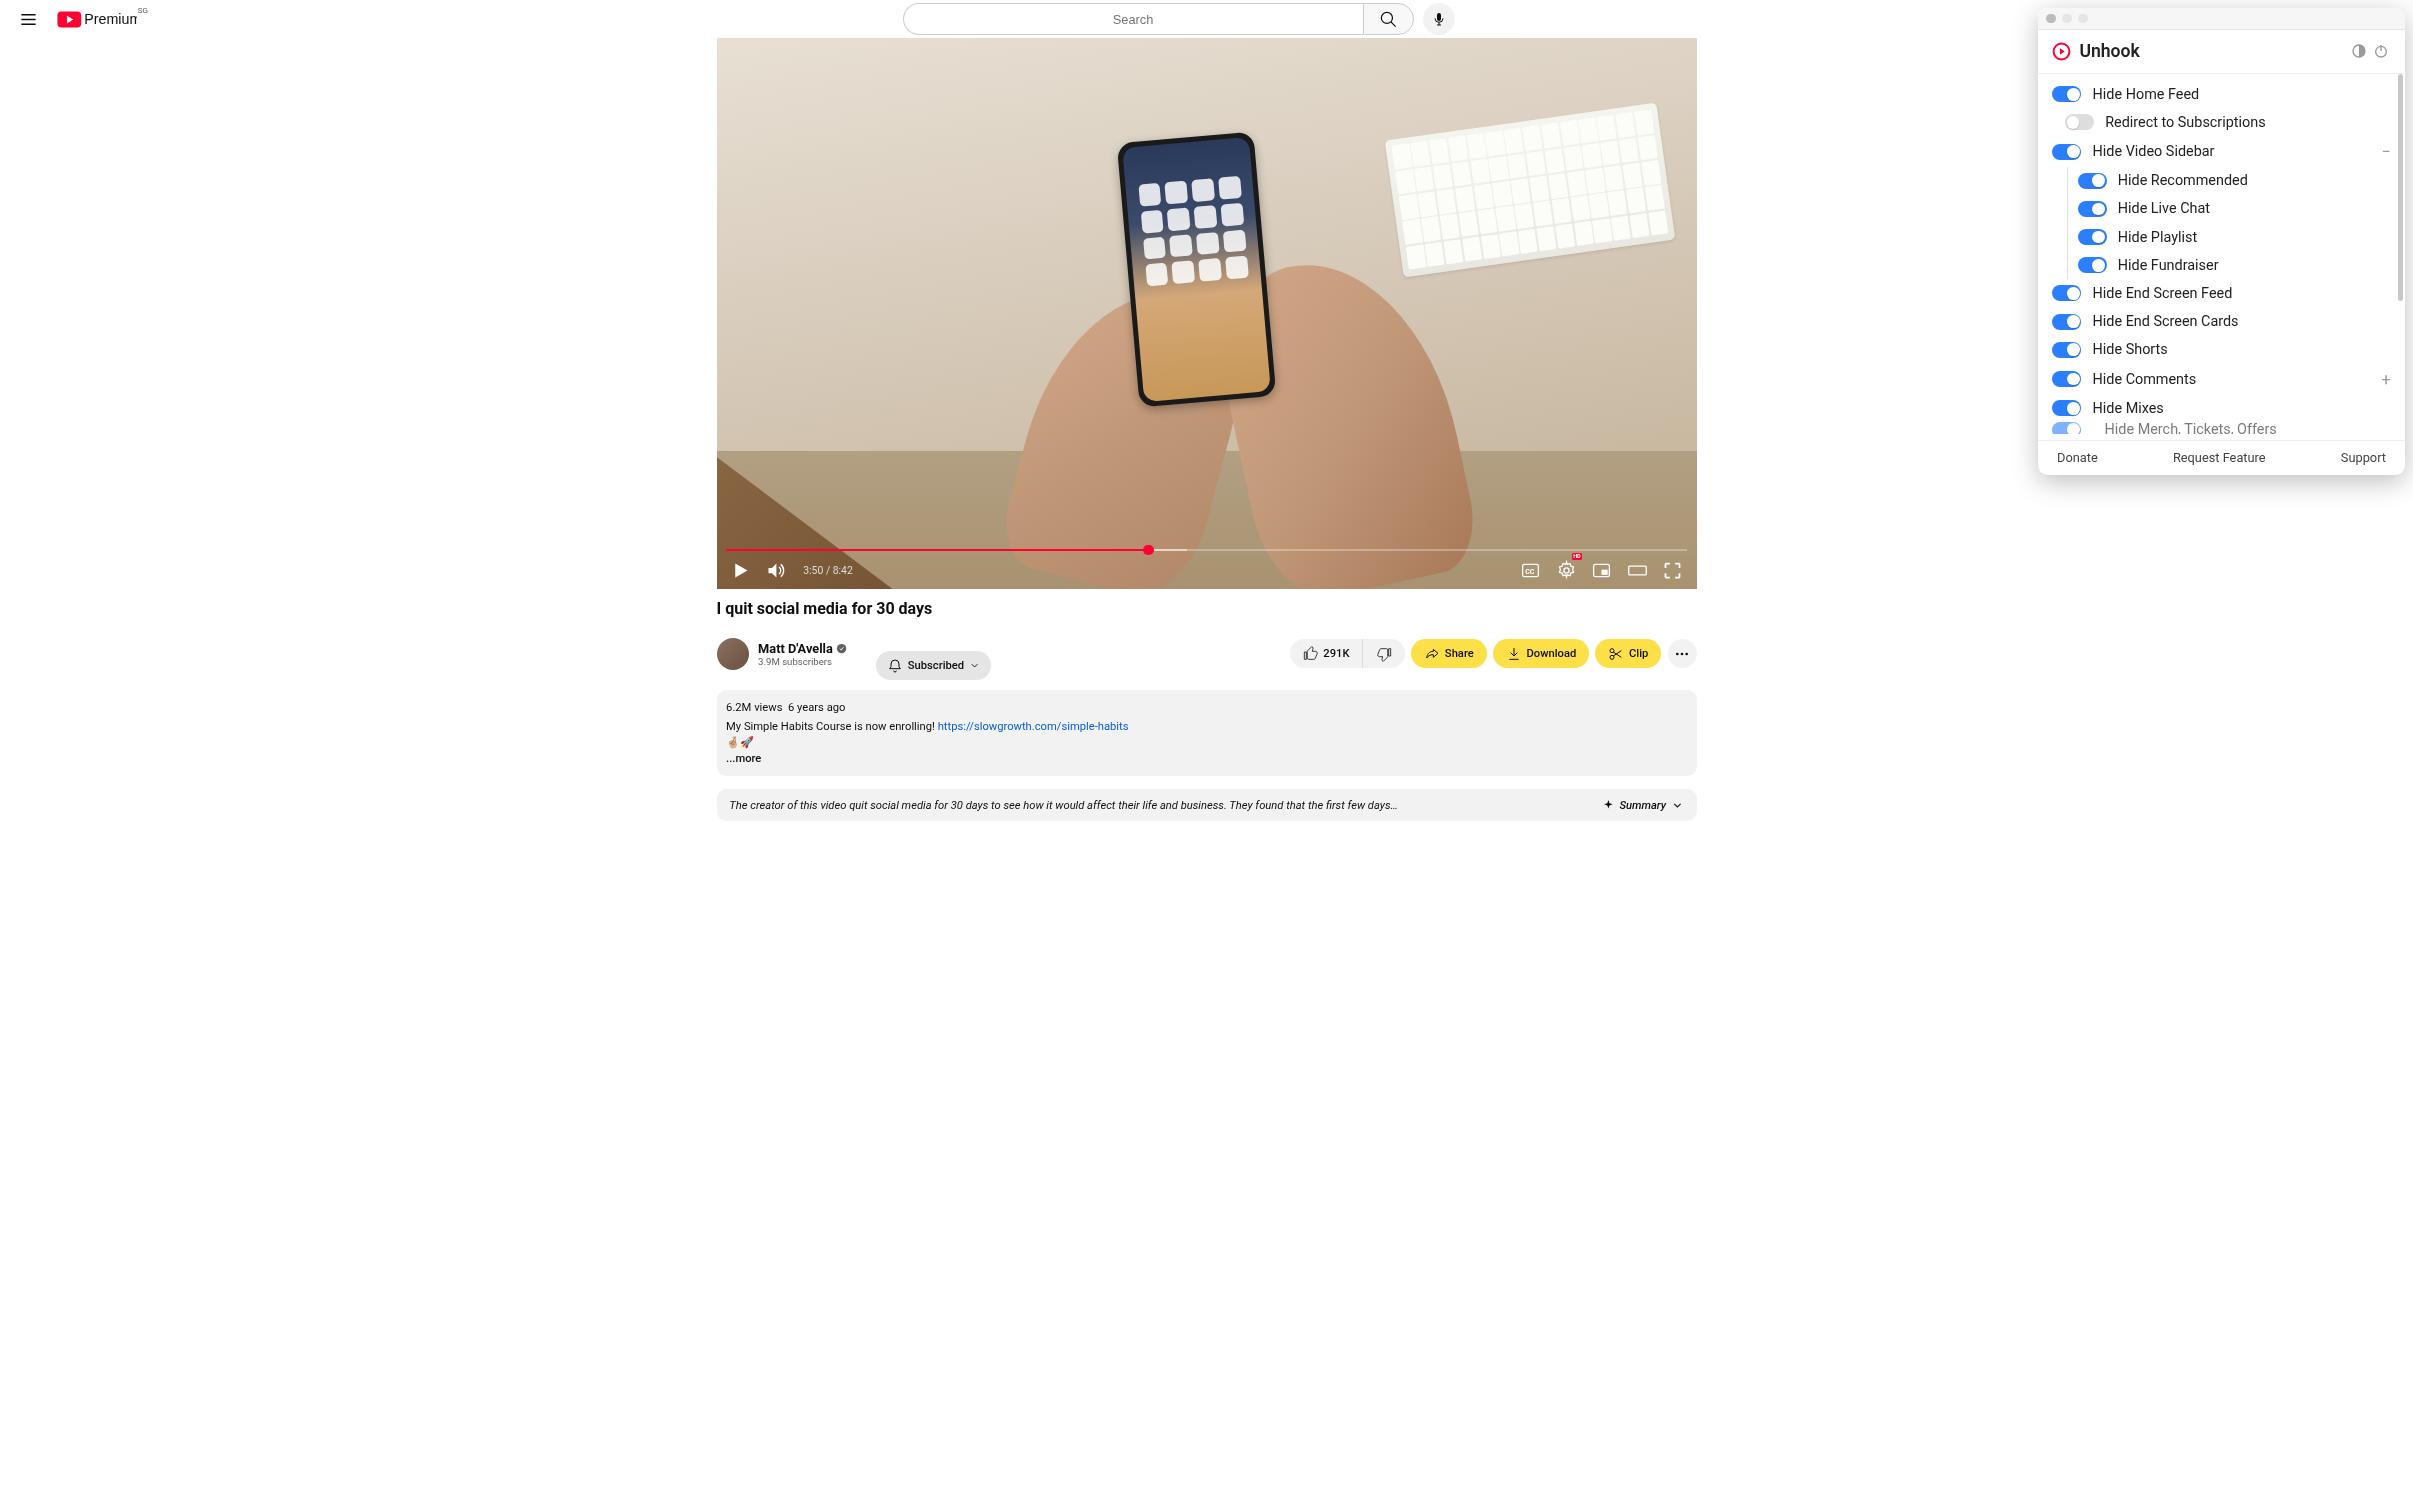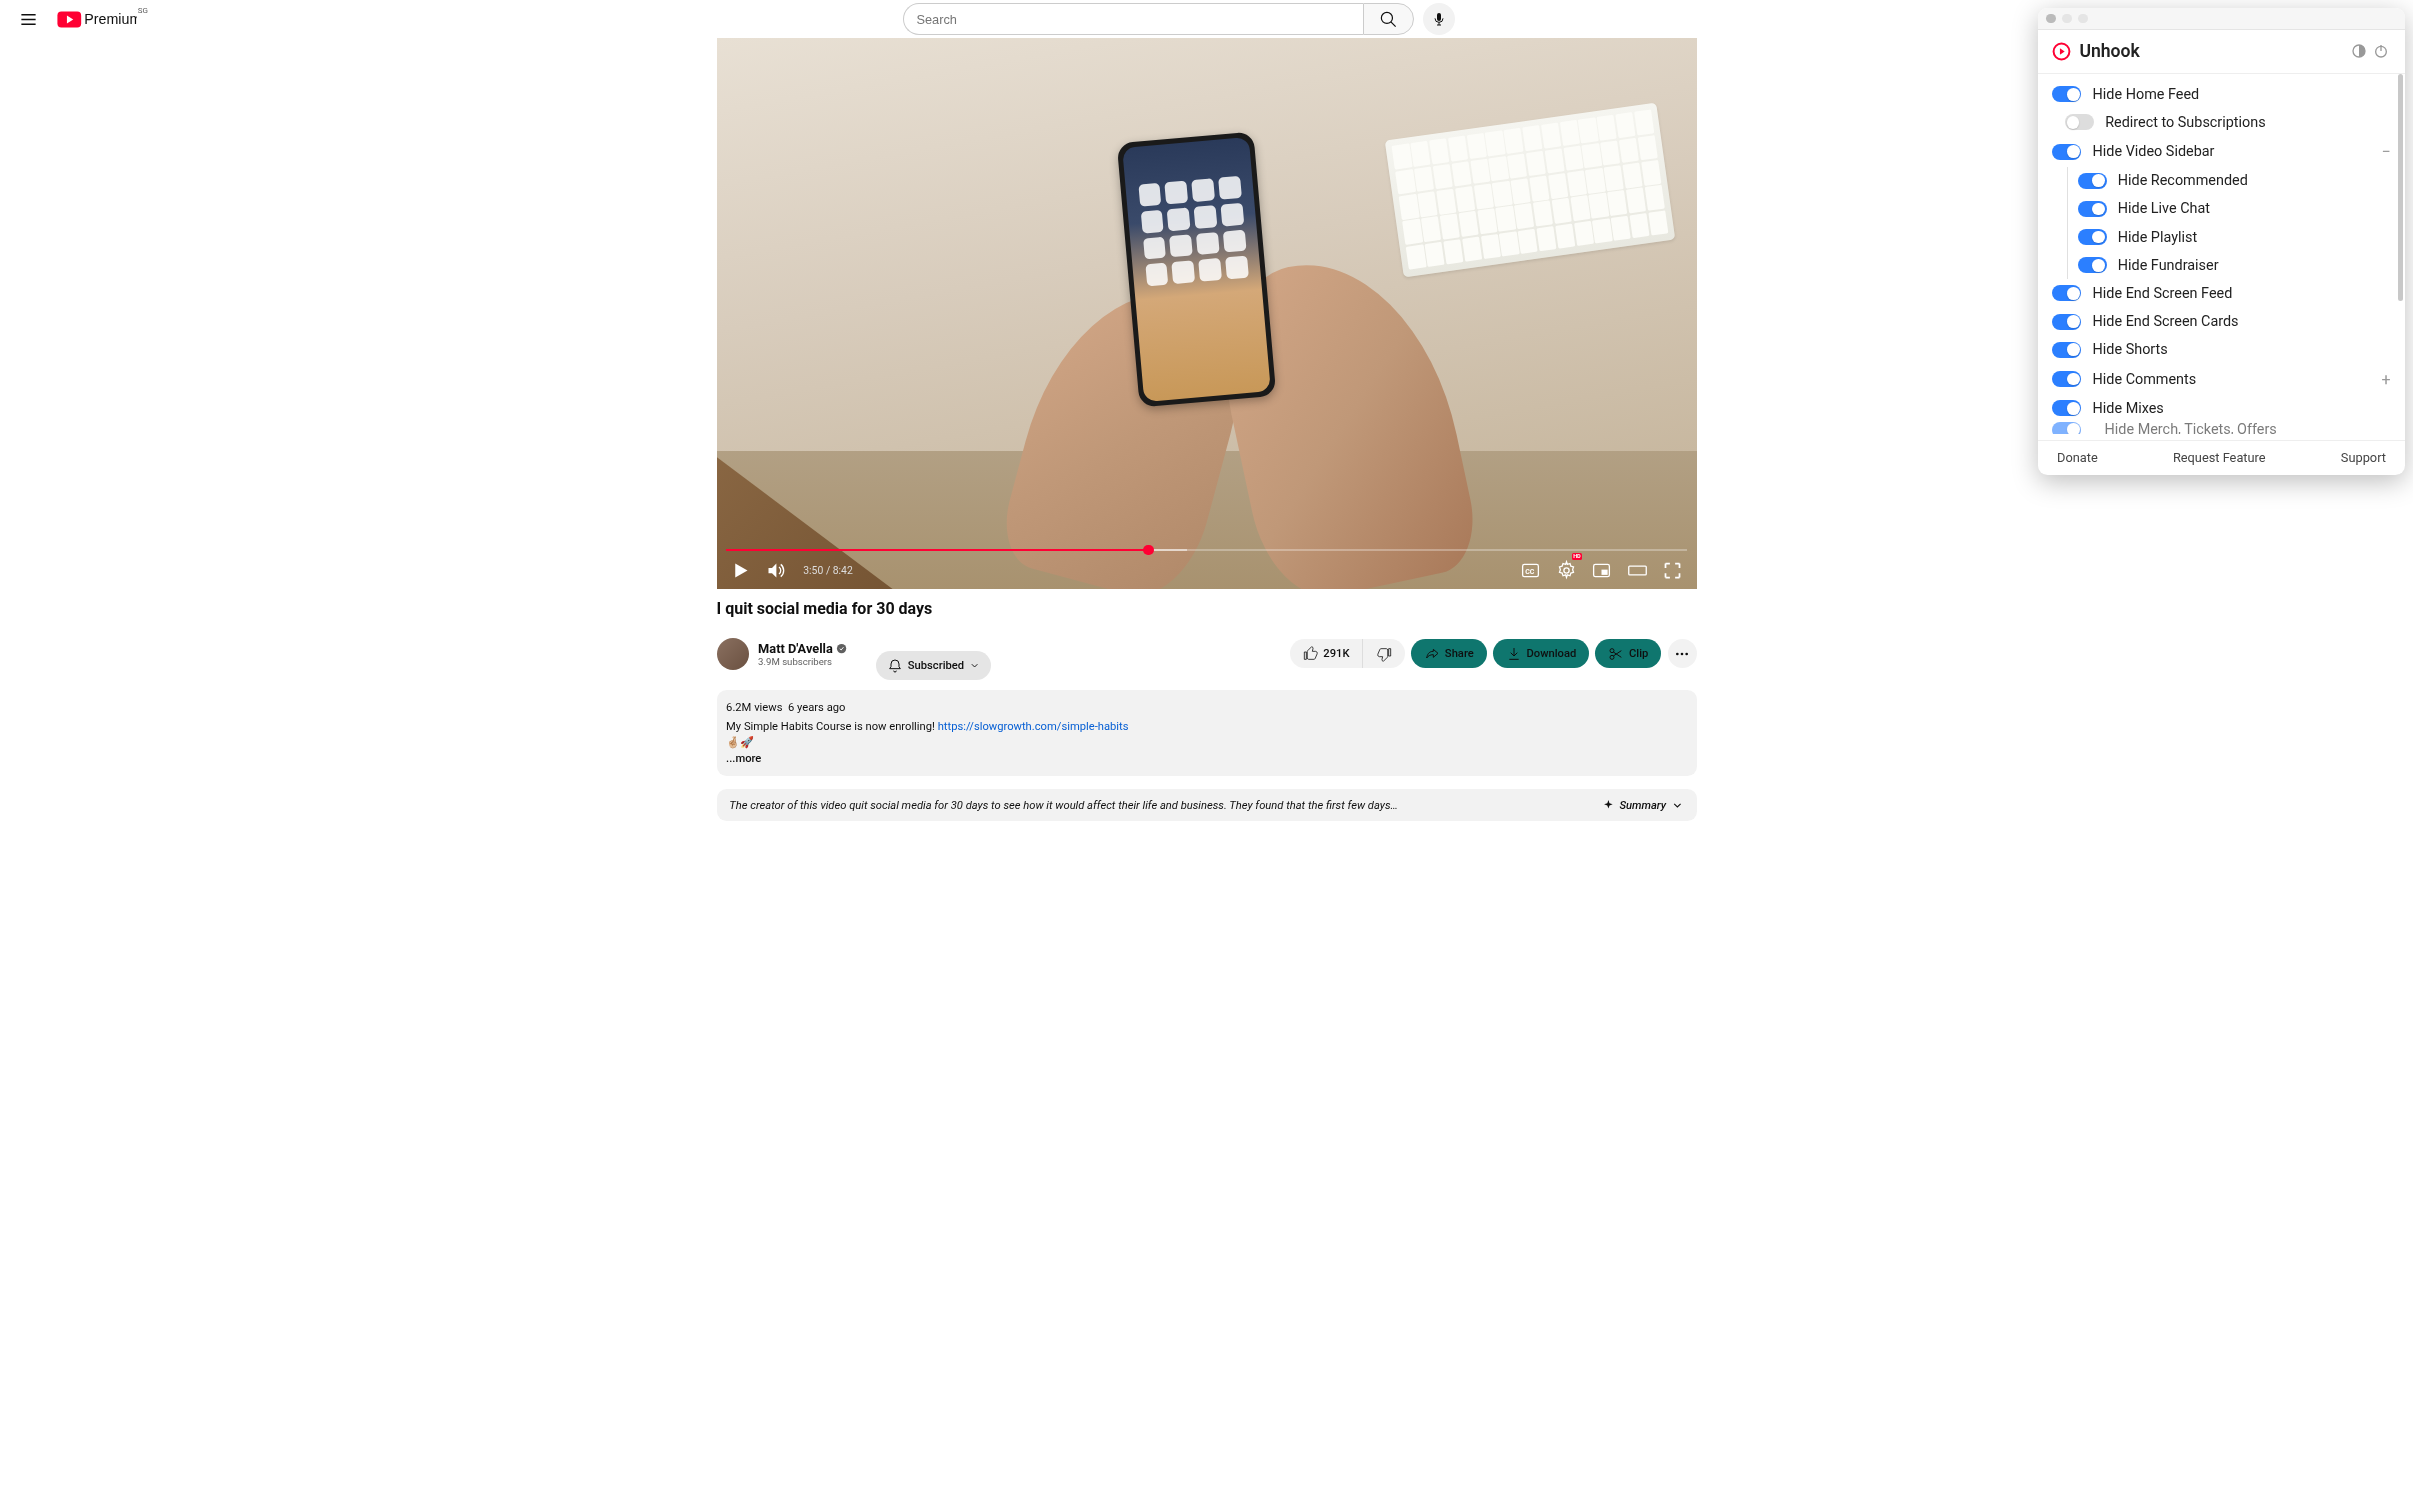--- a/index.html
+++ b/index.html
@@ -8,21 +8,21 @@
 
 .header { display: flex; align-items: center; height: 38px; padding: 0 12px; }
 .header-left { display: flex; align-items: center; gap: 12.8px; }
 .hamburger { width: 32px; height: 32px; display: flex; align-items: center; justify-content: center; border-radius: 50%; cursor: pointer; }
 .hamburger svg { width: 19px; height: 19px; }
 .logo { display: flex; align-items: center; position: relative; }
 .logo-icon { display: flex; align-items: center; }
 .logo-region { font-size: 8px; color: #606060; position: absolute; top: -3.2px; right: -11.2px; }
 .header-center { flex: 1; display: flex; justify-content: center; max-width: 581px; margin: 0 auto; }
 .search-wrap { display: flex; align-items: center; width: 100%; max-width: 511px; }
-.search-input { flex: 1; height: 32px; border: 0.8px solid #ccc; border-right: none; border-radius: 32px 0 0 32px; padding: 0 12.8px; font-size: 12.8px; outline: none; }
+.search-input { flex: 1; height: 32px; border: 0.8px solid #ccc; border-right: none; border-radius: 32px 0 0 32px; padding: 0 12.8px; font-size: 12.8px; outline: none; text-align: center; }
 .search-btn { width: 51px; height: 32px; border: 0.8px solid #ccc; border-radius: 0 32px 32px 0; background: #f8f8f8; display: flex; align-items: center; justify-content: center; cursor: pointer; }
 .mic-btn { width: 32px; height: 32px; border-radius: 50%; background: #f2f2f2; margin-left: 9.6px; display: flex; align-items: center; justify-content: center; cursor: pointer; }
 .header-right { width: 180px; }
 
 
 .content { display: flex; justify-content: center; padding: 0 19px; }
 .primary { width: 980px; max-width: 100%; }
 
 
 .player { position: relative; width: 100%; aspect-ratio: 16/9; background: #000; margin-bottom: 9.6px; border-radius: 0; overflow: hidden; }
@@ -55,21 +55,21 @@
 
 .video-title { font-size: 16px; font-weight: 700; margin: 9.6px 0 6.4px 0; }
 .video-meta-row { display: flex; align-items: center; margin: 9.6px 0; gap: 9.6px; }
 .channel-info { display: flex; align-items: center; gap: 9.6px; }
 .avatar { width: 32px; height: 32px; border-radius: 50%; background: linear-gradient(135deg, #8a7060 0%, #6a5040 100%); }
 .channel-name { font-size: 12.8px; font-weight: 700; display: flex; align-items: center; gap: 3.2px; }
 .verified { width: 11.2px; height: 11.2px; }
 .subscribers { font-size: 9.6px; color: #606060; }
 .subscribe-btn { display: flex; align-items: center; gap: 4.8px; background: #e5e5e5; border-radius: 14.4px; padding: 0 11.2px; height: 29px; margin-left: 19px; cursor: pointer; font-size: 11.2px; font-weight: 500; margin-top: 24px; }
 .action-buttons { display: flex; gap: 6.4px; margin-left: auto; }
-.pill-btn { display: flex; align-items: center; gap: 4.8px; background: #0f766e; border-radius: 14.4px; padding: 0 12.8px; height: 29px; cursor: pointer; font-size: 11.2px; font-weight: 500; }
+.pill-btn { display: flex; align-items: center; gap: 4.8px; background: #fde047; border-radius: 14.4px; padding: 0 12.8px; height: 29px; cursor: pointer; font-size: 11.2px; font-weight: 500; }
 .like-group { display: flex; background: #f2f2f2; border-radius: 14.4px; height: 29px; overflow: hidden; }
 .like-btn { display: flex; align-items: center; gap: 4.8px; padding: 0 12.8px; cursor: pointer; font-size: 11.2px; font-weight: 500; border-right: 0.8px solid #ddd; }
 .dislike-btn { display: flex; align-items: center; padding: 0 12.8px; cursor: pointer; }
 .more-btn { width: 29px; height: 29px; border-radius: 50%; background: #f2f2f2; display: flex; align-items: center; justify-content: center; cursor: pointer; }
 
 
 .description { background: #f2f2f2; border-radius: 9.6px; padding: 9.6px; font-size: 11.2px; line-height: 16px; }
 .desc-stats { font-weight: 400; margin-bottom: 3.2px; }
 .desc-text { color: #0f0f0f; }
 .desc-link { color: #065fd4; }

